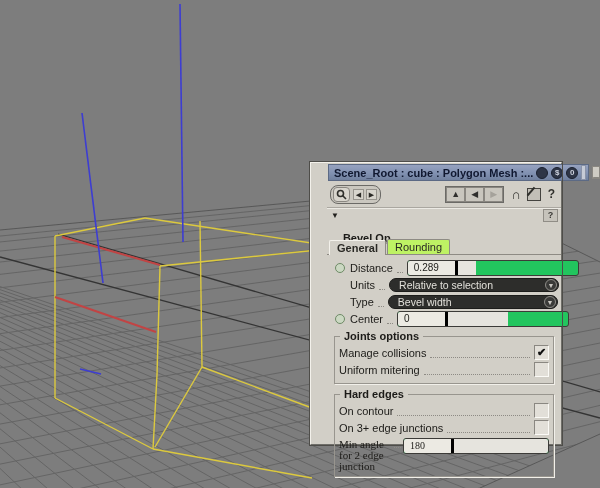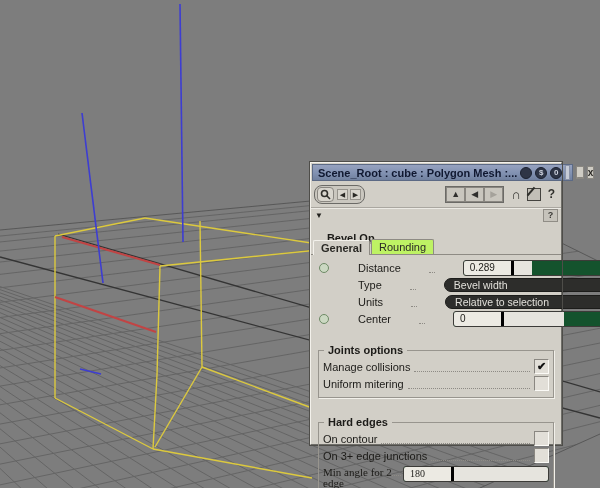--- a/index.html
+++ b/index.html
@@ -3,21 +3,21 @@
 <meta charset="utf-8">
 <style>
   html,body{margin:0;padding:0;width:600px;height:488px;overflow:hidden;
     font-family:"Liberation Sans", sans-serif;background:#7d7d7d;}
   #viewport{position:absolute;left:0;top:0;width:600px;height:488px;}
   
   .panel{position:absolute;left:310px;top:162px;width:252px;height:283px;
     background:#d2cfc7;box-sizing:border-box;
     border-top:1px solid #f3f1eb;border-left:1px solid #f3f1eb;
     border-right:1px solid #6f6e69;border-bottom:1px solid #6f6e69;
-    outline:1px solid #4e4d49;font-size:11px;color:#1c1b18;}
+    outline:1px solid #4e4d49;font-size:11px;color:#1c1b18;padding-left:16px;}
   .titlebar{height:17px;display:flex;align-items:center;margin:1px 1px 0 1px;}
   .tb-blue{flex:1;height:15px;display:flex;align-items:center;padding:0 2px 0 5px;
     background:linear-gradient(180deg,#96a2bf 0%,#8191b1 55%,#70809e 100%);
     border:1px solid #5c6a85;}
   .tb-title{flex:1;font-weight:bold;color:#101830;font-size:11px;white-space:nowrap;
     overflow:hidden;letter-spacing:0;}
   .tb-circle{width:12px;height:12px;border-radius:50%;background:#2e3546;color:#cdd2de;
     font-size:8px;font-weight:bold;display:inline-flex;align-items:center;justify-content:center;
     margin-left:3px;border:1px solid #1b2130;box-sizing:border-box;}
   .tb-grip{width:3px;height:13px;background:#c6cbd6;border:1px solid #8a93a8;margin-left:3px;}
@@ -47,42 +47,42 @@
   .opname{font-weight:bold;margin-top:44px;}
   .ophelp{margin-left:auto;width:13px;height:11px;background:#c6c3bb;border:1px solid #908d86;
     font-size:9px;font-weight:bold;text-align:center;line-height:11px;color:#3a3935;}
   .tabs{display:flex;height:15px;align-items:flex-end;border-bottom:1px solid #8e8b84;
     padding-left:2px;margin-top:17px;}
   .tab{padding:1px 7px 1px 7px;border:1px solid #8e8b84;border-bottom:none;
     border-radius:2px 2px 0 0;background:#bef264;color:#2a2925;margin-right:1px;}
   .tab.active{background:#d2cfc7;font-weight:bold;border-top-color:#f3f1eb;
     border-left-color:#f3f1eb;position:relative;top:1px;}
   .content{padding:6px 6px 0 6px;}
-  .prow{display:flex;align-items:center;height:14px;margin-bottom:3px;gap:24px;}
+  .prow{display:flex;align-items:center;height:14px;margin-bottom:3px;}
   .toggle{width:8px;height:8px;border-radius:50%;border:1px solid #6e8a66;background:#cbd8c2;
     margin:0 5px 0 2px;flex:0 0 auto;}
   .toggle.none{visibility:hidden;}
   .plabel{white-space:nowrap;}
   .leader{flex:1;border-bottom:1px dotted #8e8b85;margin:0 4px 0 4px;height:9px;min-width:6px;}
   .slider{display:flex;width:170px;height:14px;border:1px solid #3c3b38;border-radius:3px;
-    overflow:hidden;background:#14532d;flex:0 0 auto;}
+    overflow:hidden;background:#22c55e;flex:0 0 auto;}
   .sl-value{width:41px;background:#eceae3;color:#1c1b18;font-size:10px;line-height:13px;
     padding-left:6px;flex:0 0 auto;}
   .sl-thumb{width:3px;background:#000;flex:0 0 auto;}
   .sl-track{flex:1;position:relative;}
   .sl-fill{display:block;height:100%;background:#e6e4de;}
   .dropdown{display:flex;align-items:center;width:170px;height:14px;border-radius:7px;
     background:#2d2d2b;border:1px solid #1c1c1a;box-sizing:border-box;color:#e2e0da;
     flex:0 0 auto;}
   .dd-text{flex:1;padding-left:9px;font-size:10.5px;white-space:nowrap;overflow:hidden;}
   .dd-btn{width:12px;height:12px;border-radius:50%;background:#3a3a38;border:1px solid #8f8d88;
     color:#c9c7c1;font-size:7px;line-height:11px;text-align:center;margin-right:1px;
     box-sizing:border-box;}
   .groupbox{position:relative;border:1px solid #98958e;box-shadow:1px 1px 0 #f2f0ea;
-    margin:24px 1px 0 1px;padding:8px 4px 4px 4px;}
+    margin:10px 1px 0 1px;padding:8px 4px 4px 4px;}
   .gtitle{position:absolute;top:-7px;left:5px;background:#d2cfc7;padding:0 4px;
     font-weight:bold;}
   .crow{display:flex;align-items:center;height:15px;margin-bottom:2px;}
   .checkbox{width:13px;height:13px;background:#e2dfd8;flex:0 0 auto;
     border-top:1px solid #8a8781;border-left:1px solid #8a8781;
     border-right:1px solid #fbfaf6;border-bottom:1px solid #fbfaf6;
     font-size:11px;font-weight:bold;line-height:12px;text-align:center;color:#111;}
   .mrow{display:flex;align-items:flex-start;margin-top:3px;font-family:Liberation Serif, serif;}
   .mlabel{width:92px;line-height:11px;padding-top:1px;}
   .slider.minangle{width:144px;}
@@ -245,34 +245,34 @@
         <span class="sl-value">0.289</span>
         <span class="sl-thumb"></span>
         <span class="sl-track">
             <span class="sl-fill" style="width: 15%;"></span>
           </span>
       </div>
     </div>
 
     <div class="prow">
       <span class="toggle none"></span>
+      <span class="plabel">Units</span>
+      <span class="leader"></span>
+      <div class="dropdown">
+        <span class="dd-text">Relative to selection</span>
+        <span class="dd-btn">▼</span>
+      </div>
+    </div>
+
+    <div class="prow">
+      <span class="toggle none"></span>
       <span class="plabel">Type</span>
       <span class="leader"></span>
       <div class="dropdown">
         <span class="dd-text">Bevel width</span>
-        <span class="dd-btn">▼</span>
-      </div>
-    </div>
-
-    <div class="prow">
-      <span class="toggle none"></span>
-      <span class="plabel">Units</span>
-      <span class="leader"></span>
-      <div class="dropdown">
-        <span class="dd-text">Relative to selection</span>
         <span class="dd-btn">▼</span>
       </div>
     </div>
 
     <div class="prow">
       <span class="toggle"></span>
       <span class="plabel">Center</span>
       <span class="leader"></span>
       <div class="slider">
         <span class="sl-value">0</span>

